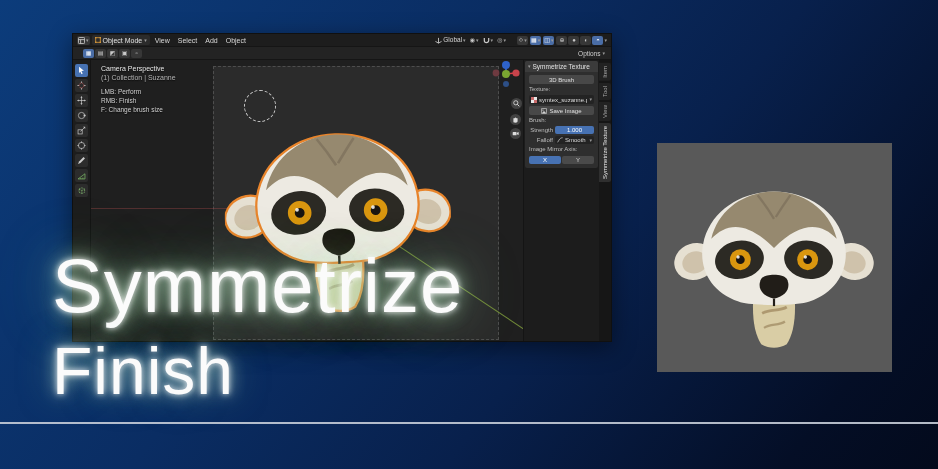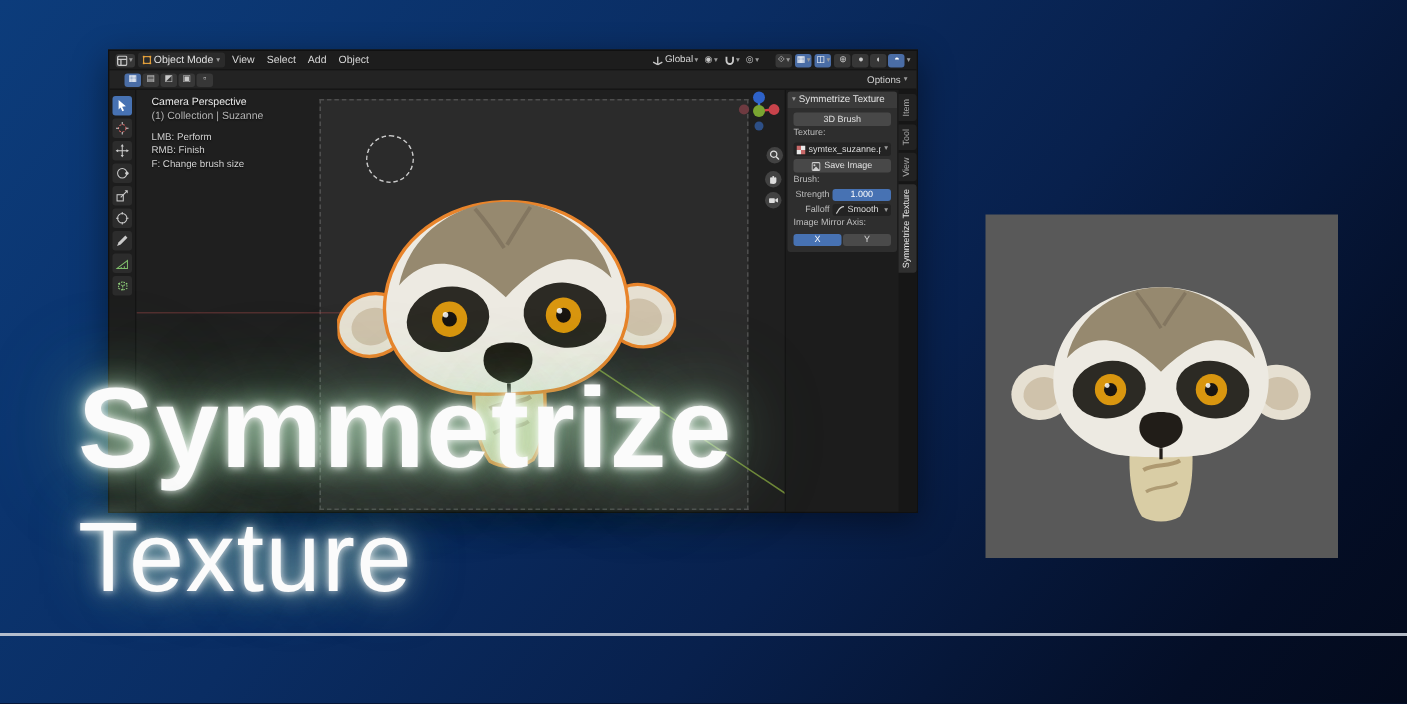--- a/index.html
+++ b/index.html
@@ -3,21 +3,21 @@
 <meta charset="utf-8">
 <style>
   html,body{margin:0;padding:0;background:#04102a;}
   .stage{position:relative;width:938px;height:469px;overflow:hidden;
     font-family:"Liberation Sans",sans-serif;
     background:linear-gradient(128deg,#0c3c7b 0%,#0a2d63 38%,#08204c 62%,#040e26 88%,#030a1c 100%);}
   .divider{position:absolute;left:0;top:422px;width:938px;height:2px;background:#c7cdd8;opacity:.9;}
 
   
   .hero{position:absolute;left:52px;top:248px;color:#fbfbfb;}
-  .hero .l1{font-size:76px;line-height:1;font-weight:700;letter-spacing:1px;
+  .hero .l1{font-size:76px;line-height:1;font-weight:400;letter-spacing:1px;
     text-shadow:0 0 6px rgba(255,255,255,.95),0 0 18px rgba(205,245,210,.85),0 0 40px rgba(145,225,165,.6),0 0 70px rgba(120,210,150,.4);}
   .hero .l2{font-size:66px;line-height:1;font-weight:500;letter-spacing:1px;margin-top:14px;
     text-shadow:0 0 6px rgba(255,255,255,.9),0 0 16px rgba(205,240,215,.8),0 0 36px rgba(150,220,170,.55);}
 
   
   .bl{position:absolute;left:72px;top:33px;width:540px;height:309px;background:#1f1f1f;
     border:1px solid #101010;box-sizing:border-box;box-shadow:0 6px 22px rgba(0,0,0,.45);display:flex;flex-direction:column;}
   .bl-header{height:12px;background:#1d1d1d;border-bottom:1px solid #151515;display:flex;align-items:center;padding:0 4px;gap:2px;flex:0 0 auto;}
   .bl-tools{height:12px;background:#232323;border-bottom:1px solid #151515;display:flex;align-items:center;padding:0 4px 0 10px;gap:1px;flex:0 0 auto;}
   .menu{font-size:7px;color:#d8d8d8;padding:0 3px;white-space:nowrap;}
@@ -382,17 +382,17 @@
       <circle cx="147" cy="91" r="11.5" fill="#d9960f"></circle>
       <circle cx="147" cy="91" r="4.8" fill="#191511"></circle>
       <circle cx="144.5" cy="88" r="1.8" fill="#fff" opacity=".85"></circle>
       <path d="M96,112 C100,106 120,106 124,112 C129,121 124,131 110,134 C96,131 91,121 96,112 Z" fill="#211d18"></path>
       <path d="M110,134 L110,142" stroke="#211d18" stroke-width="2.4"></path>
     </svg>
   </div>
 
   <div class="hero">
     <div class="l1">Symmetrize</div>
-    <div class="l2">Texture</div>
+    <div class="l2">Finish</div>
   </div>
 
   <div class="divider"></div>
 </div>
 
 </body></html>

